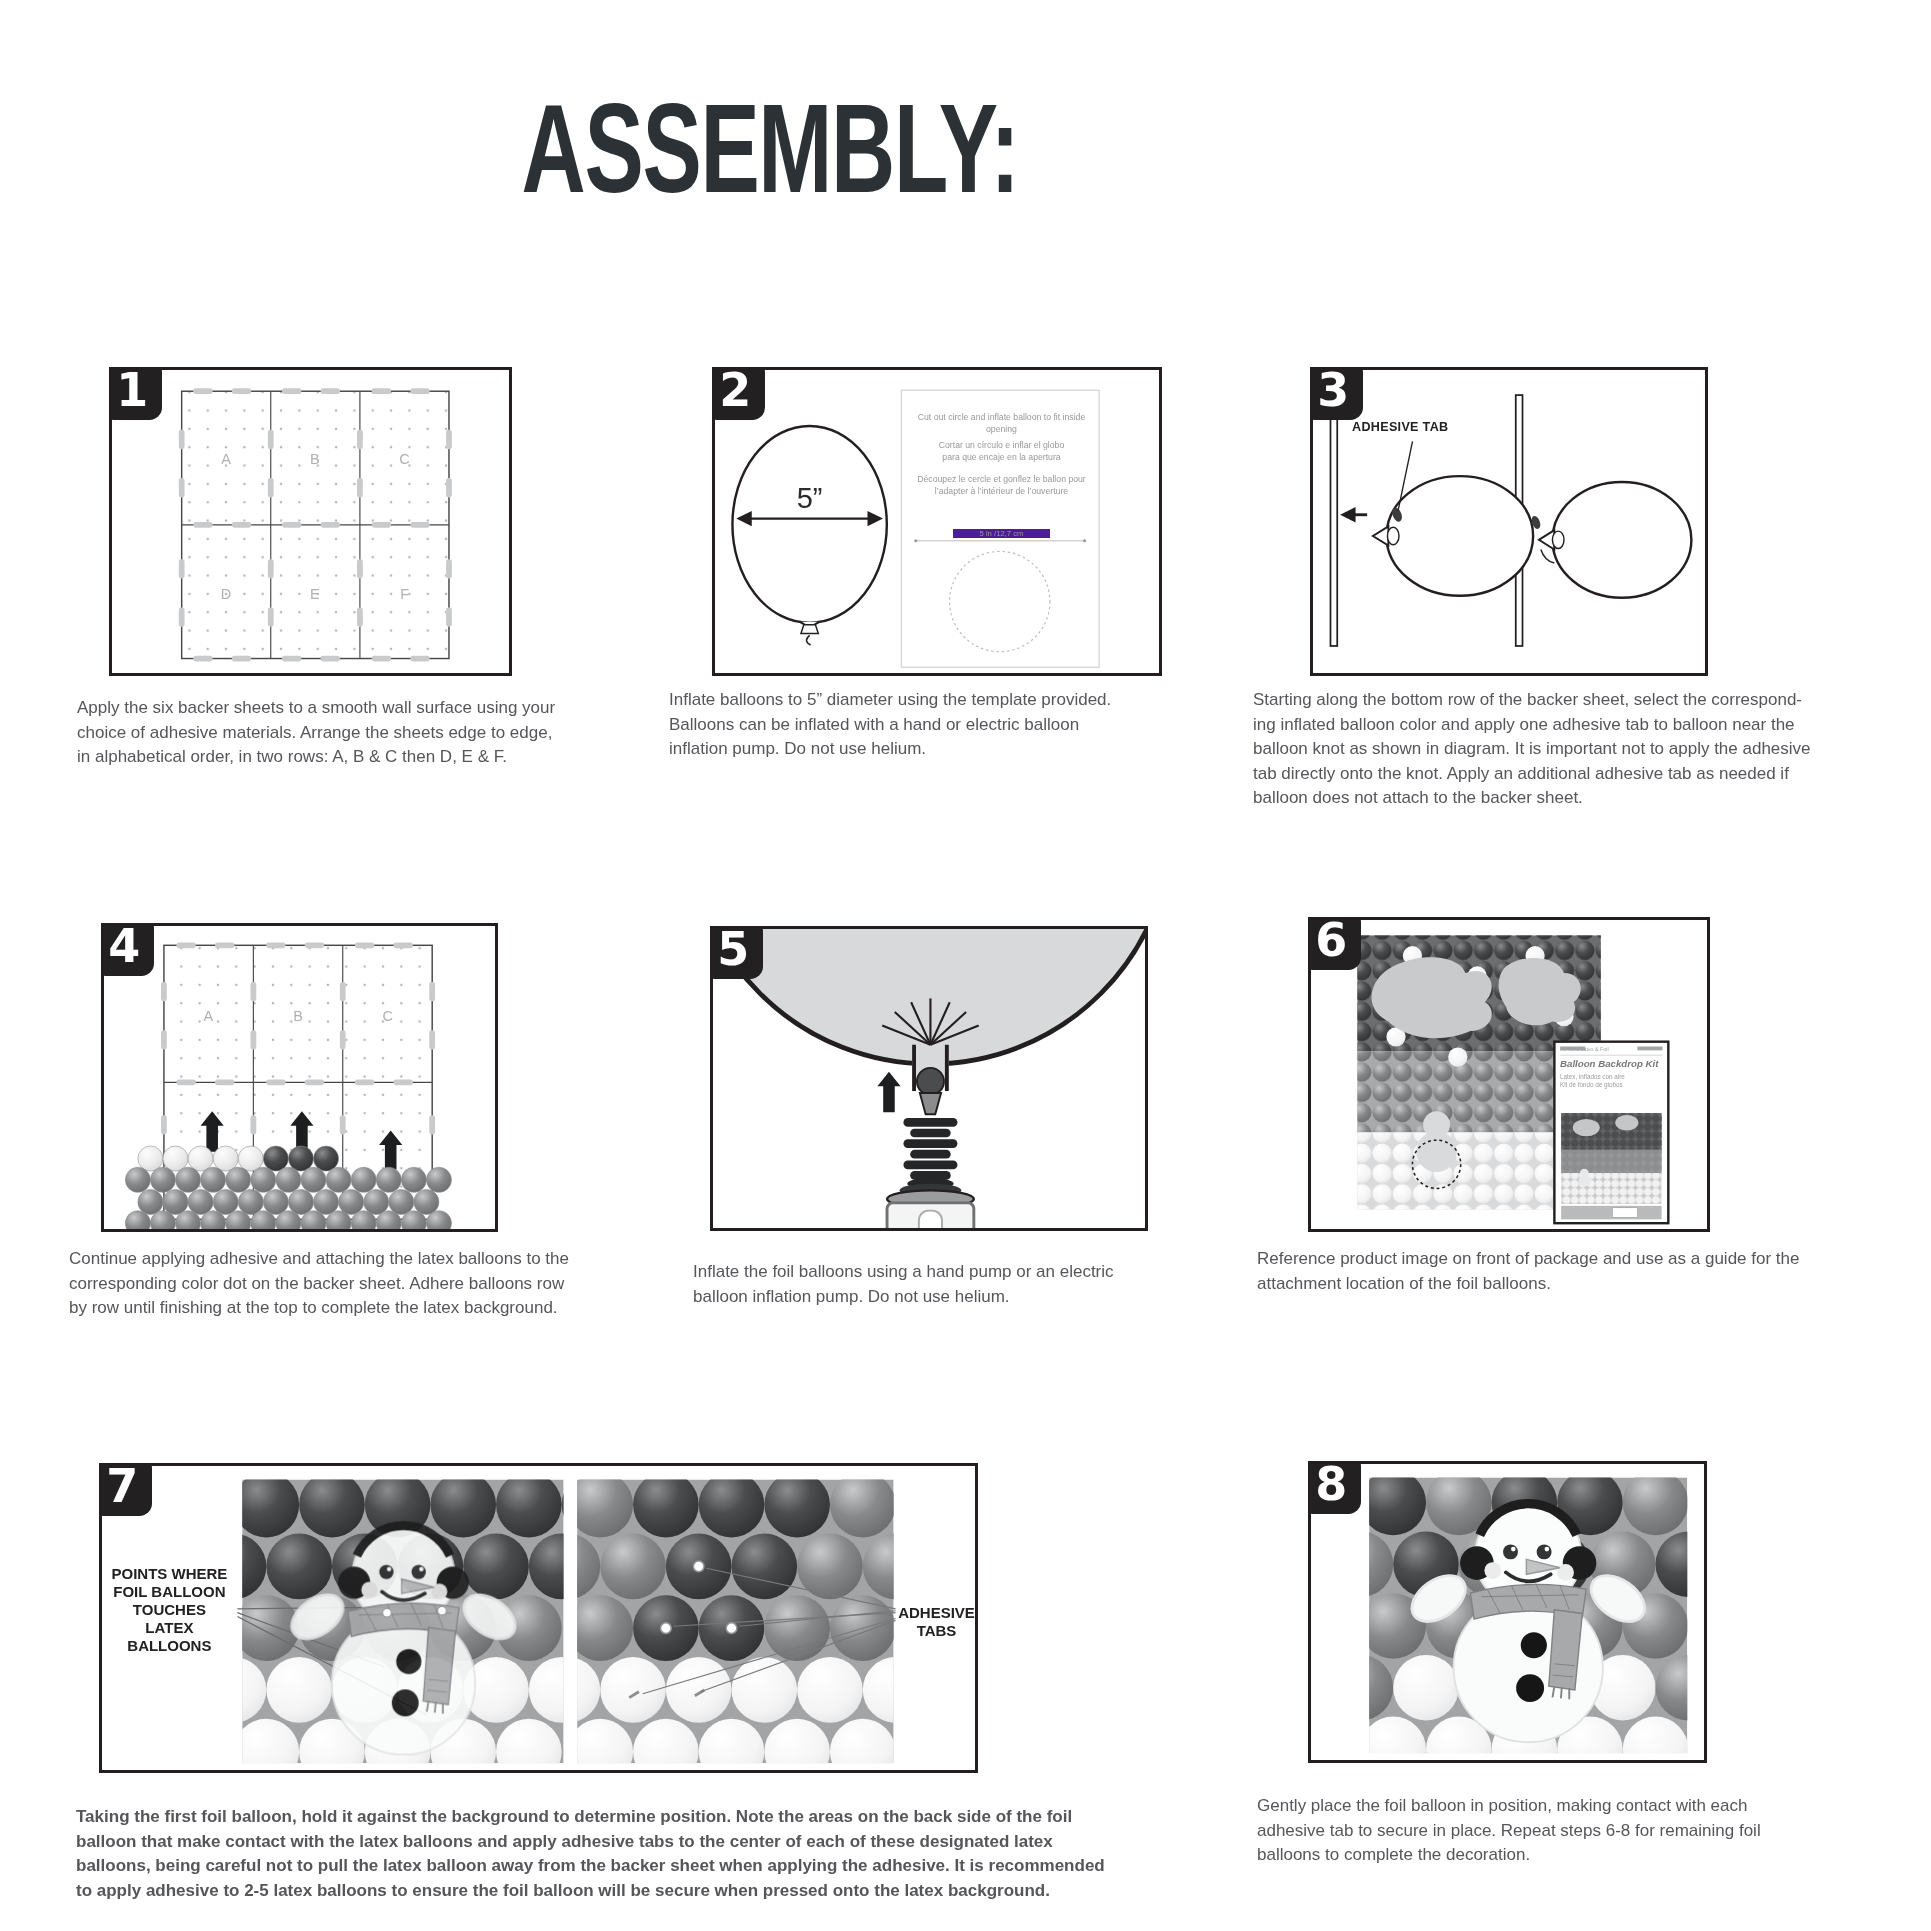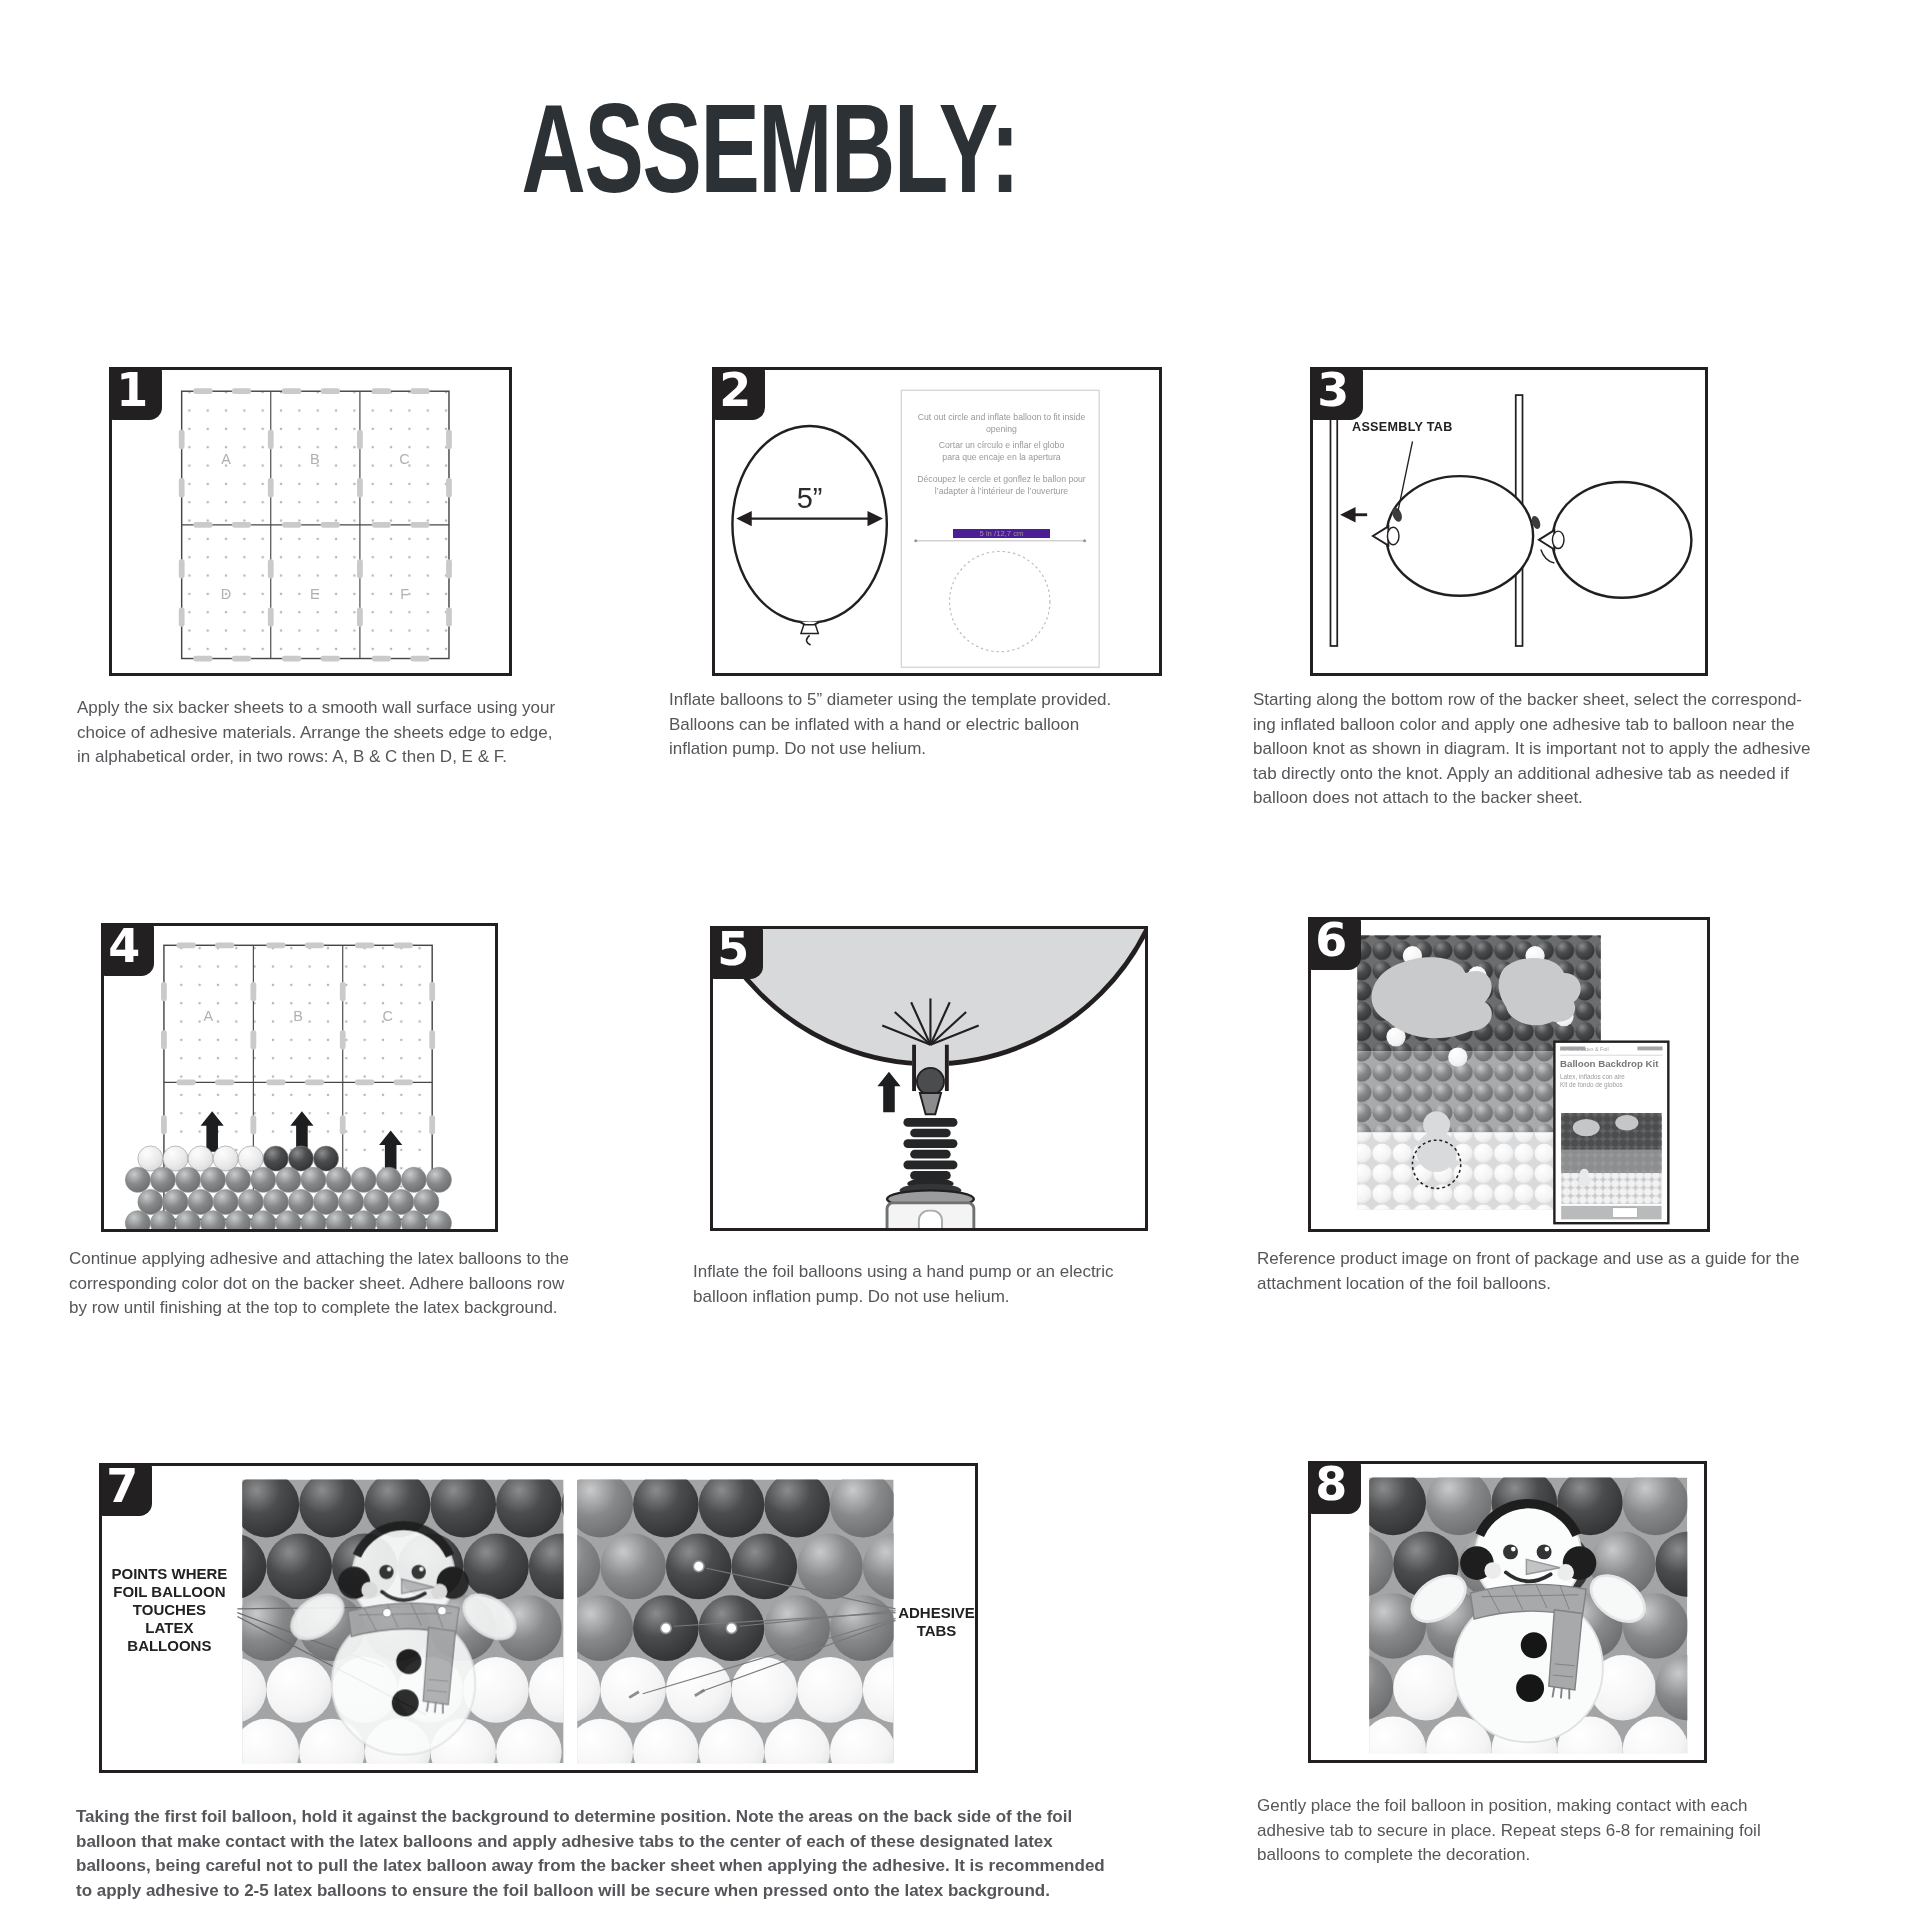--- a/index.html
+++ b/index.html
@@ -20,21 +20,21 @@
   .lbl-adhesive-tab{left:39px;top:50px;font-size:12.6px;letter-spacing:0.3px;}
   .lbl-points{left:1.9px;top:99px;width:131px;font-size:15px;line-height:18px;text-align:center;}
   .lbl-tabs{left:796px;top:122px;width:77px;font-size:15px;line-height:18px;text-align:center;margin-top:16px;}
   .tcard{position:absolute;color:#97989a;text-align:center;}
   .tc-en{left:190px;top:42px;width:193px;font-size:8.7px;line-height:11.6px;}
   .tc-es{left:190px;top:70px;width:193px;font-size:8.7px;line-height:11.6px;white-space:pre-line;}
   .tc-fr{left:190px;top:104px;width:193px;font-size:8.7px;line-height:11.6px;white-space:pre-line;}
   .tc-measure{left:238px;top:159px;width:97px;font-size:7.7px;background:#4c1d95;}
   .pkg{position:absolute;text-align:left;}
   .pkg-header{left:249px;top:126px;width:104px;font-size:5.3px;color:#a0a1a3;}
-  .pkg-title{left:249px;top:138px;width:96px;font-size:9.7px;font-weight:600;color:#77787a;white-space:nowrap;}
+  .pkg-title{left:249px;top:138px;width:96px;font-size:9.7px;font-weight:600;color:#77787a;white-space:nowrap;font-style:italic;}
   .pkg-sub{left:249px;top:153px;width:106px;font-size:6.3px;line-height:8.2px;color:#9b9c9e;white-space:pre-line;}
   svg text{font-family:"Liberation Sans",sans-serif;}
 </style>
 </head>
 <body>
 
 <svg width="0" height="0" style="position:absolute" aria-hidden="true">
   <defs>
     <radialGradient id="gdark" cx="35%" cy="28%" r="80%">
       <stop offset="0%" stop-color="#90929480"></stop>
@@ -217,21 +217,21 @@
         <ellipse cx="87" cy="150" rx="4.5" ry="7.5" fill="#3a3c3e" transform="rotate(-22 87 150)"></ellipse>
         <line x1="56" y1="150" x2="32" y2="150" stroke="#231f20" stroke-width="3"></line>
         <polygon points="28,150 44,142 44,158" fill="#231f20"></polygon>
         <line x1="103" y1="74" x2="88" y2="146" stroke="#231f20" stroke-width="1.4"></line>
         <ellipse cx="320" cy="176" rx="72" ry="60" fill="#fff" stroke="#231f20" stroke-width="2.5"></ellipse>
         <polygon points="250,166 234,176 250,186" fill="#fff" stroke="#231f20" stroke-width="2"></polygon>
         <ellipse cx="254" cy="176" rx="6" ry="9" fill="#fff" stroke="#231f20" stroke-width="1.5"></ellipse>
         <ellipse cx="231" cy="158" rx="4" ry="7" fill="#3a3c3e" transform="rotate(-20 231 158)"></ellipse>
         <path d="M236 186 q4 12 14 14" fill="none" stroke="#231f20" stroke-width="1.5"></path>
       </svg>
-      <div class="dlabel lbl-adhesive-tab">ASSEMBLY TAB</div>
+      <div class="dlabel lbl-adhesive-tab">ADHESIVE TAB</div>
       <div class="badge">3</div>
     </div>
     <p class="caption" style="left:-57px;top:321px;width:657px;margin:0;">Starting along the bottom row of the backer sheet, select the correspond-
 ing inflated balloon color and apply one adhesive tab to balloon near the
 balloon knot as shown in diagram. It is important not to apply the adhesive
 tab directly onto the knot. Apply an additional adhesive tab as needed if
 balloon does not attach to the backer sheet.</p>
   </section>
 
   <section class="step" style="left:101px;top:923px;">

